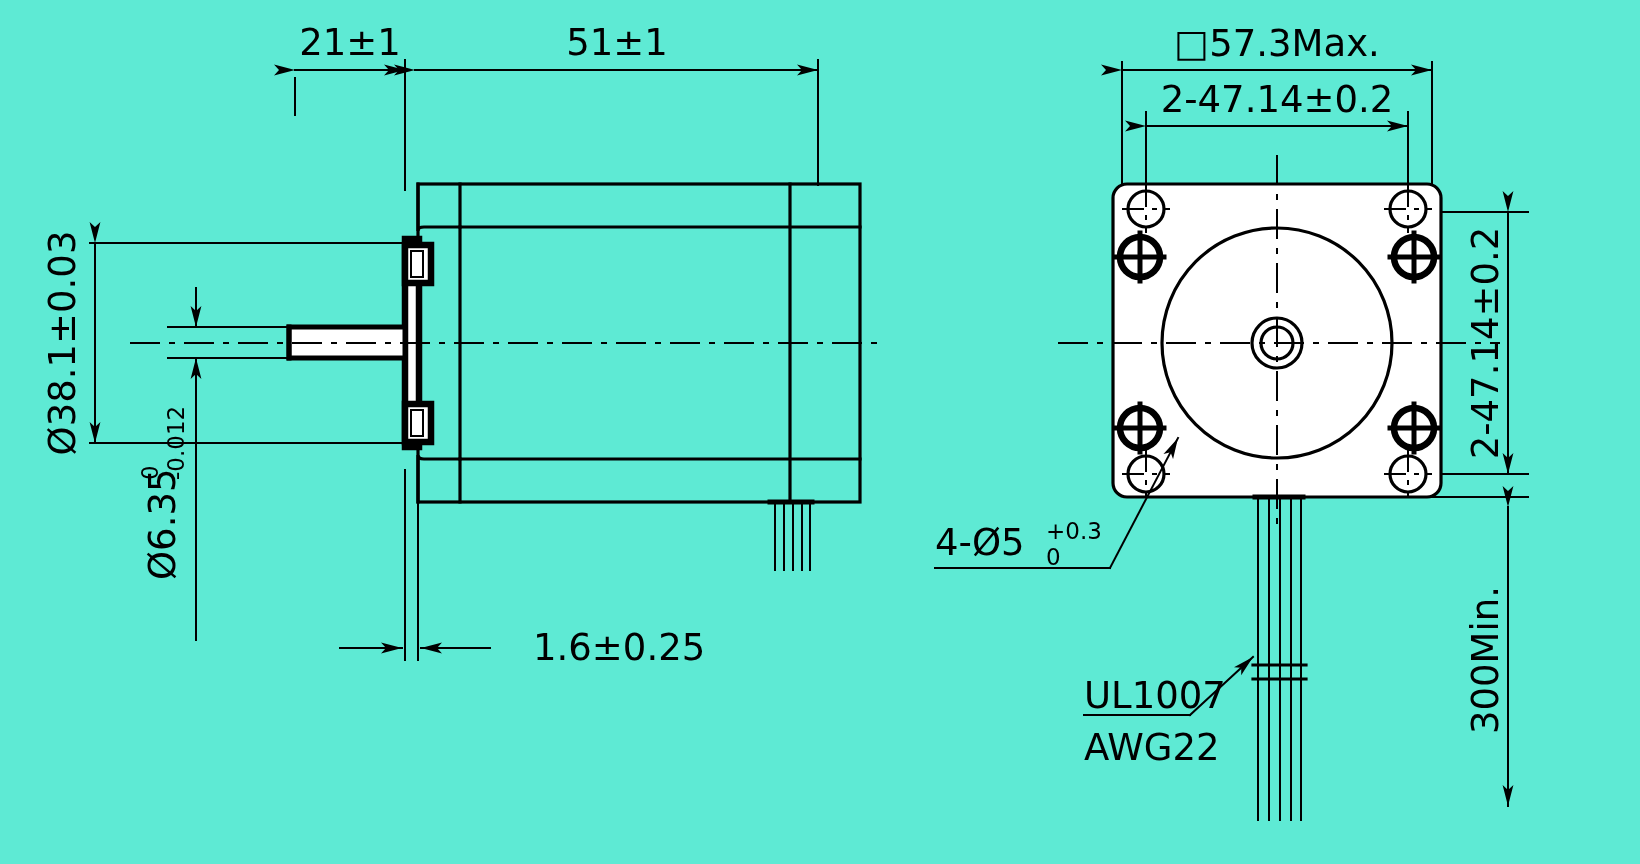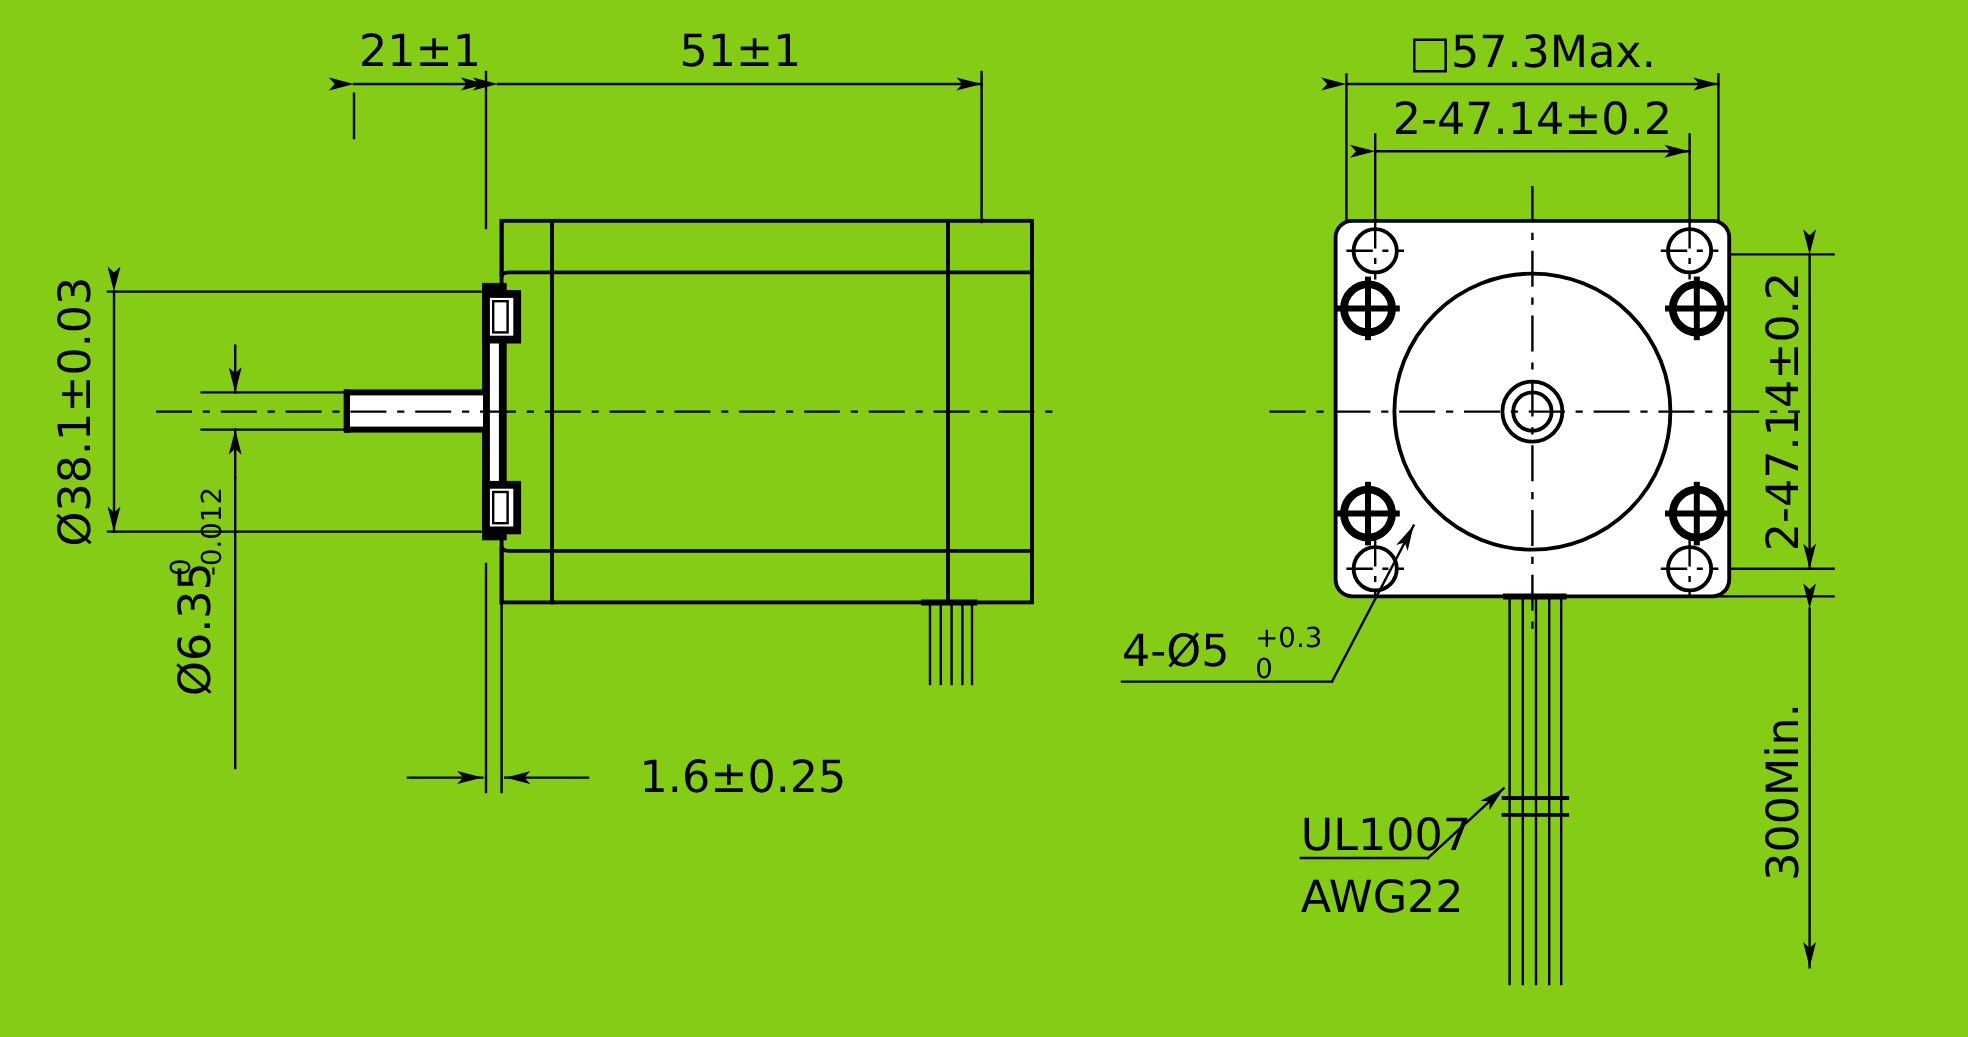--- a/index.html
+++ b/index.html
@@ -4,21 +4,21 @@
 <style>
   html, body {
     margin: 0;
     padding: 0;
     background: #ffffff;
   }
   #drawing-root {
     position: relative;
     width: 1640px;
     height: 864px;
-    background: #84cc16;
+    background: #5eead4;
     font-family: "DejaVu Sans", sans-serif;
     overflow: hidden;
   }
   svg.cad {
     display: block;
     width: 1640px;
     height: 864px;
   }
   .ln       { stroke: #000; fill: none; stroke-linecap: square; }
   .thin     { stroke-width: 2; }

